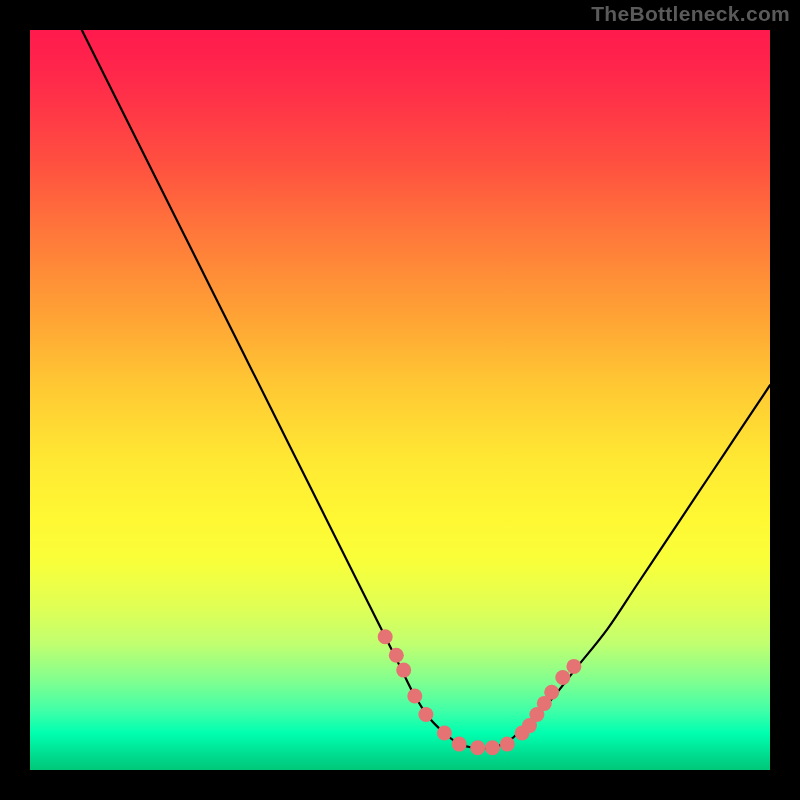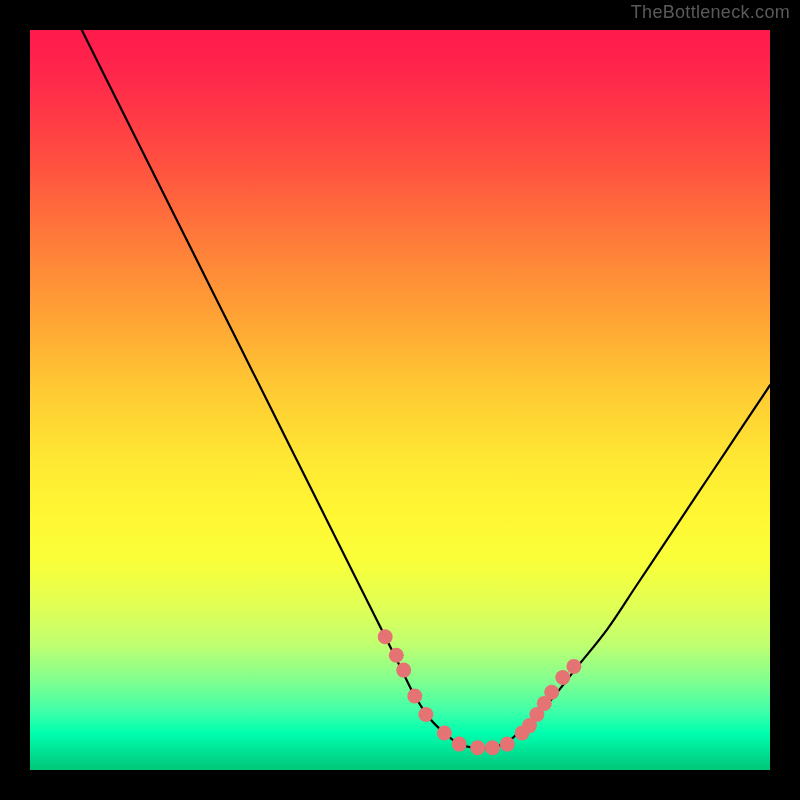--- a/index.html
+++ b/index.html
@@ -16,22 +16,22 @@
     width: 800px;
     height: 800px;
     position: relative;
     background: #000;
   }
   .attribution {
     position: absolute;
     top: 2px;
     right: 10px;
     color: #5a5a5a;
-    font-size: 18px;
-    font-weight: normal;
+    font-size: 21px;
+    font-weight: bold;
     letter-spacing: 0.3px;
     z-index: 20;
   }
   .plot-area {
     position: absolute;
     left: 30px;
     top: 30px;
     width: 740px;
     height: 740px;
     overflow: hidden;

